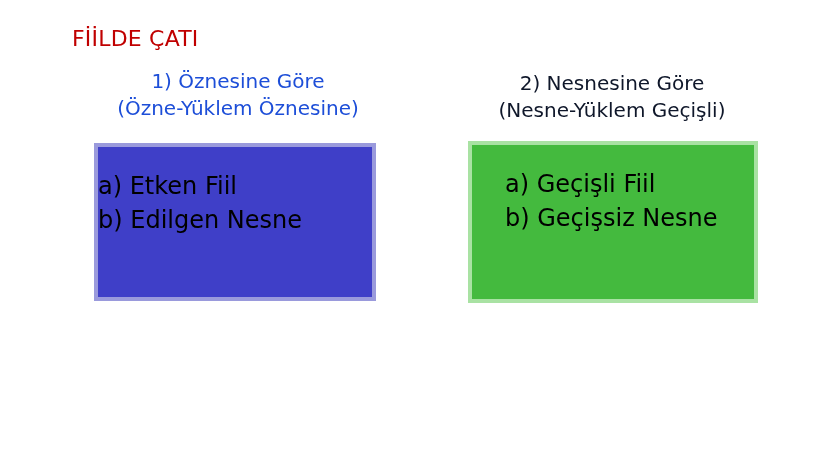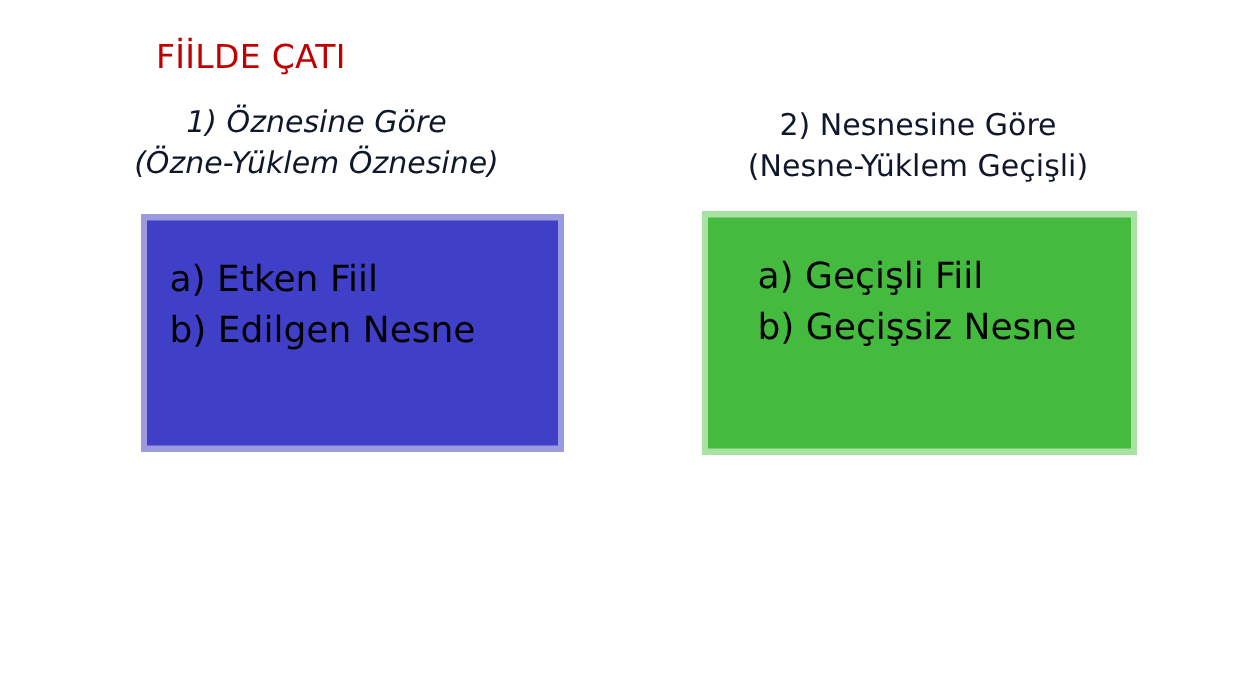--- a/index.html
+++ b/index.html
@@ -25,41 +25,39 @@
   .main-title {
     position: absolute;
     left: 72px;
     top: 26px;
     font-size: 22px;
     line-height: 26px;
     font-weight: 400;
     color: #c00000;
     white-space: nowrap;
     letter-spacing: 0.2px;
-    margin-left: 32px;
   }
 
   
   .col-heading {
     position: absolute;
     text-align: center;
     font-size: 20px;
     line-height: 27px;
     font-weight: 400;
     white-space: nowrap;
   }
   .col-heading .hl {
     display: block;
   }
   #heading-left {
-    left: 46px;
+    left: 73px;
     top: 68px;
     width: 330px;
-    color: #0f172a;
-    font-style: italic;
+    color: #1d4ed8;
   }
   #heading-right {
     left: 452px;
     top: 70px;
     width: 320px;
     color: #0f172a;
   }
 
   
   .cat-box {
@@ -87,21 +85,20 @@
     left: 0;
     top: 0;
     width: 100%;
     padding-top: 22px;
     font-size: 24px;
     line-height: 34px;
     color: #000000;
     white-space: nowrap;
   }
   #box-left .cat-list {
-    padding-left: 15px;
   }
   #box-right .cat-list {
     padding-left: 33px;
   }
   .cat-item {
     display: block;
   }
 </style>
 </head>
 <body>

